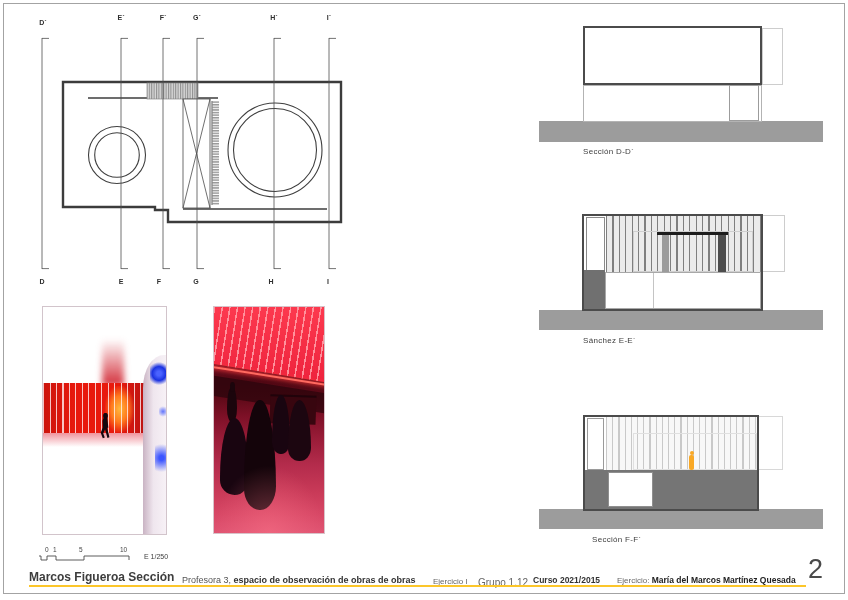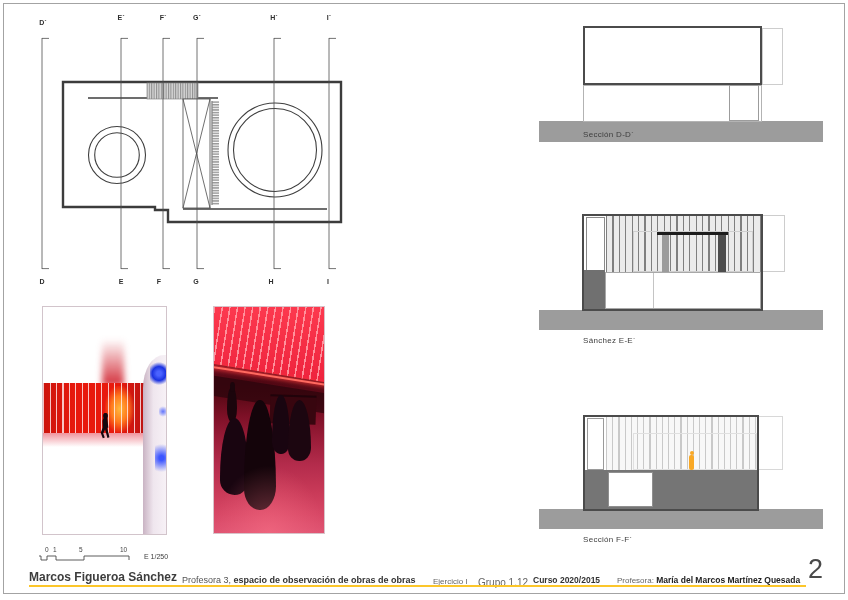--- a/index.html
+++ b/index.html
@@ -21,21 +21,21 @@
   .sec-label{position:absolute;left:583px;font-size:8px;color:#3d3d3d;letter-spacing:.3px;}
   .annex{position:absolute;border:1px solid #cdcdcd;background:#fff;}
   .boxmain{position:absolute;border:2px solid #4b4b4b;background:#fff;}
 
   
   .dd-ground{top:121px;height:21px;}
   .dd-upper{left:583px;top:26px;width:179px;height:59px;}
   .dd-lower{position:absolute;left:583px;top:85px;width:179px;height:37px;border:1px solid #b3b3b3;background:#fff;}
   .dd-small{position:absolute;left:729px;top:85px;width:30px;height:36px;border:1px solid #9c9c9c;background:#fff;}
   .dd-annex{left:762px;top:28px;width:21px;height:57px;}
-  .dd-label{top:130px;}
+  .dd-label{top:147px;}
 
   
   .ee-ground{top:310px;}
   .ee-main{left:582px;top:214px;width:181px;height:97px;}
   .ee-annex{left:761px;top:215px;width:24px;height:57px;}
   .ee-slats{position:absolute;left:606px;top:216px;width:155px;height:56px;
             background:repeating-linear-gradient(90deg,#7f7f7f 0 1.2px,#ebebeb 1.2px 6.4px);}
   .ee-faint{position:absolute;left:633px;top:231px;width:120px;height:41px;border:1px solid #cfcfcf;}
   .ee-panel{position:absolute;left:586px;top:217px;width:19px;height:54px;border:1px solid #8a8a8a;background:#fff;}
   .ee-dark{position:absolute;left:584px;top:270px;width:21px;height:39px;background:#707070;}
@@ -53,21 +53,21 @@
   .ff-slats{position:absolute;left:606px;top:417px;width:151px;height:53px;
             background:repeating-linear-gradient(90deg,#c9c9c9 0 1.2px,#f8f8f8 1.2px 6.2px);}
   .ff-faint{position:absolute;left:633px;top:433px;width:124px;height:37px;border:1px solid #e0e0e0;}
   .ff-panel{position:absolute;left:587px;top:418px;width:17px;height:52px;border:1px solid #9a9a9a;background:#fff;}
   .ff-strip{position:absolute;left:585px;top:470px;width:172px;height:39px;background:#757575;}
   .ff-open{position:absolute;left:608px;top:472px;width:45px;height:35px;border:1px solid #8f8f8f;background:#fff;}
   .ff-person{position:absolute;left:689px;top:455px;width:5px;height:15px;border-radius:2px;
              background:var(--highlight-orange,#f9a825);}
   .ff-person::before{content:"";position:absolute;left:.5px;top:-4px;width:4px;height:4px;border-radius:50%;
              background:var(--highlight-orange,#f9a825);}
-  .ff-label{top:535px;}
+  .ff-label{top:535px;margin-left:9px;}
 
   
   .photo{position:absolute;top:306px;overflow:hidden;border:1px solid #d2c4cb;}
   .photo>div{position:absolute;}
   .photo1{left:42px;width:125px;height:229px;}
   .p1-bg{inset:0;background:linear-gradient(180deg,#82506b 0%,#94587 7%,#94587a 14%,#a55e82 28%,
         #aa5a80 38%,#b4648c 50%,#c677a0 64%,#d992b4 80%,#e2a6c2 100%);}
   .p1-column{left:48%;top:14%;width:18%;height:21%;filter:blur(3px);
         background:linear-gradient(180deg,rgba(180,25,40,0),rgba(206,22,35,.9));}
   .p1-redwall{left:0;top:33.5%;width:88%;height:22%;background:
@@ -262,22 +262,22 @@
     <span class="sb-num sb-1">1</span>
     <span class="sb-num sb-5">5</span>
     <span class="sb-num sb-10">10</span>
     <svg class="sb-svg" width="95" height="9" viewBox="0 0 95 9">
       <path d="M1,3 L3,3 L3,7 L9,7 L9,3 L18,3 L18,7 L46,7 L46,3 L91,3 L91,7" fill="none" stroke="#4a4a4a" stroke-width="0.9"></path>
     </svg>
     <span class="sb-scale">E 1/250</span>
   </div>
 
   <div>
-    <span class="ft-author">Marcos Figueroa Sánchez</span>
+    <span class="ft-author">Marcos Figueroa Sección</span>
     <span class="ft-ex"><span>Profesora 3,</span>&nbsp;<b>espacio de observación de obras de obras</b></span>
     <span class="ft-proj">Ejercicio I</span>
     <span class="ft-group">Grupo 1.12</span>
-    <span class="ft-course">Curso 2020/2015</span>
-    <span class="ft-prof"><span>Profesora:</span>&nbsp;<b>María del Marcos Martínez Quesada</b></span>
+    <span class="ft-course">Curso 2021/2015</span>
+    <span class="ft-prof"><span>Ejercicio:</span>&nbsp;<b>María del Marcos Martínez Quesada</b></span>
     <div class="ft-rule"></div>
     <span class="page-num">2</span>
   </div>
 </div>
 
 </body></html>

